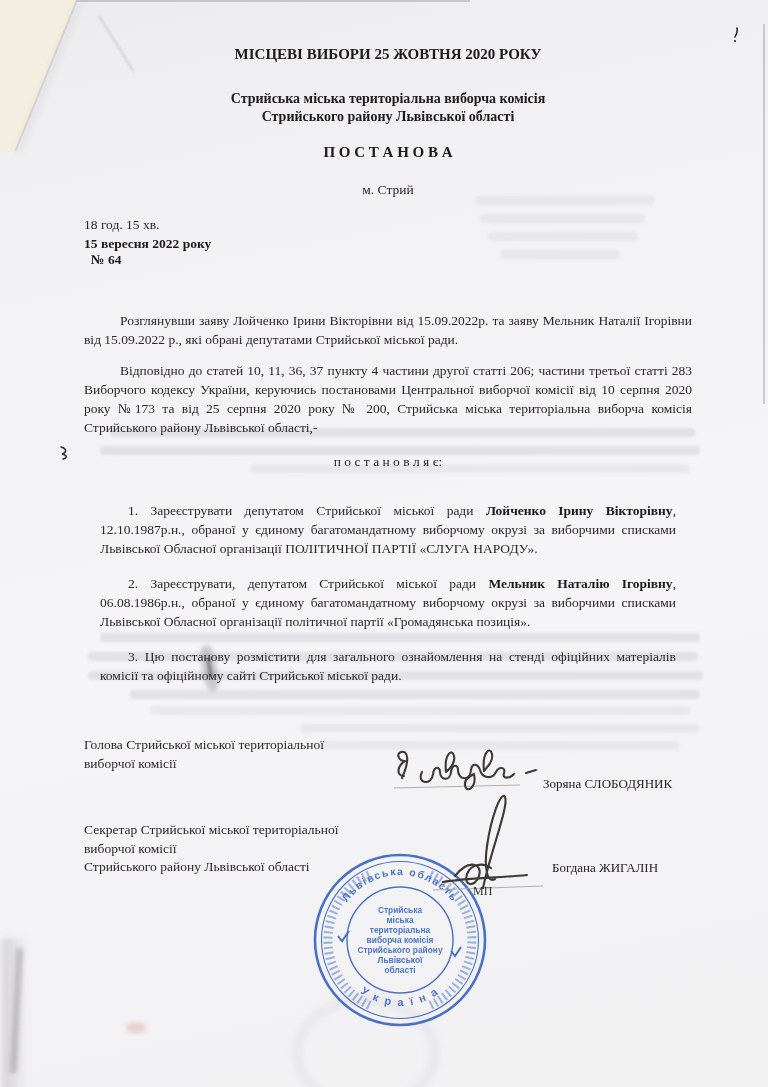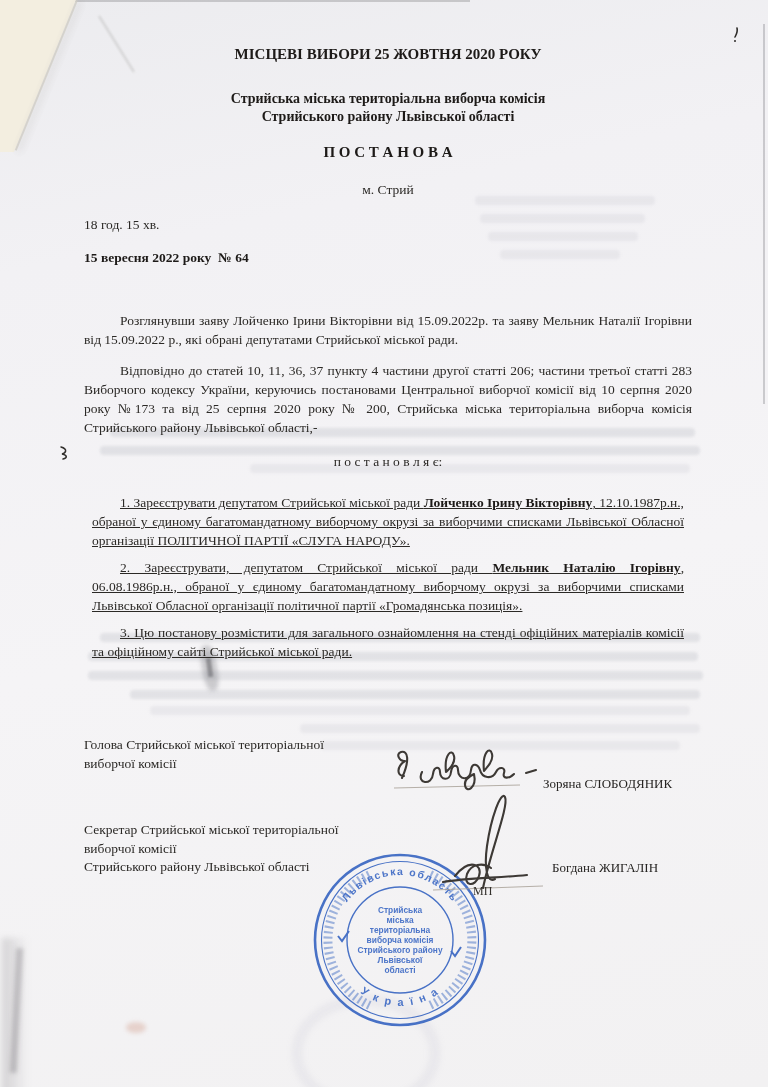--- a/index.html
+++ b/index.html
@@ -8,21 +8,21 @@
     background:linear-gradient(168deg,#ececef 0%,#f2f1f4 22%,#f5f4f6 55%,#f2f1f2 100%);
     font-family:"Liberation Serif","DejaVu Serif",serif; color:#2b2926;
   }
   .content{position:absolute;inset:0;filter:blur(0.3px);}
   .abs{position:absolute;}
   .center{text-align:center;}
   .b{font-weight:bold;color:#1d1a18;}
   .body-text{font-size:13.5px;line-height:19px;}
   .just{text-align:justify;}
   .block{left:84px;width:608px;}
-  .item{margin:8px;text-indent:28px;text-decoration:underline;}
+  .item{margin:16px;text-indent:28px;}
   .role{font-size:13.5px;line-height:18.5px;}
   .name{font-size:13px;color:#262422;}
   
   .wedge{left:0;top:0;width:92px;height:152px;background:#f3eee0;
          clip-path:polygon(0 0,76px 0,14px 152px,0 152px);}
   .wedge-edge{left:76px;top:0;width:2px;height:162px;background:#cfccc4;
          transform:rotate(22.2deg);transform-origin:top left;
          box-shadow:3px 0 7px rgba(125,122,112,.4);opacity:.8;}
   .crease{left:98px;top:16px;width:2px;height:66px;background:rgba(110,108,100,.22);
          transform:rotate(-32deg);transform-origin:top;filter:blur(1.2px);}
@@ -87,21 +87,21 @@
       <div>Стрийська міська територіальна виборча комісія</div>
       <div>Стрийського району Львівської області</div>
     </div>
 
     <div class="abs block center b" style="top:144px;font-size:15px;">П О С Т А Н О В А</div>
 
     <div class="abs block center body-text" style="top:180px;">м. Стрий</div>
 
     <div class="abs body-text" style="left:84px;top:215px;">18 год. 15 хв.</div>
 
-    <div class="abs block" style="top:250px;display:flex;">
+    <div class="abs block" style="top:236px;display:flex;justify-content:space-between;flex-direction:column;">
       <span class="b" style="font-size:13.5px;">15 вересня 2022 року</span>
       <span class="b" style="font-size:13.5px;margin-right:17px;padding-left:7px;">№ 64</span>
     </div>
 
 
     <p class="abs block body-text just" style="top:311px;margin:0;text-indent:36px;">Розглянувши заяву Лойченко Ірини Вікторівни від 15.09.2022р. та заяву Мельник Наталії Ігорівни від 15.09.2022 р., які обрані депутатами Стрийської міської ради.</p>
 
     <p class="abs block body-text just" style="top:361px;margin:0;text-indent:36px;">Відповідно до статей 10, 11, 36, 37 пункту 4 частини другої статті 206; частини третьої статті 283 Виборчого кодексу України, керуючись постановами Центральної виборчої комісії від 10 серпня 2020 року №173 та від 25 серпня 2020 року № 200, Стрийська міська територіальна виборча комісія Стрийського району Львівської області,-</p>
 
     <div class="abs block center body-text" style="top:452px;">п о с т а н о в л я є:</div>

